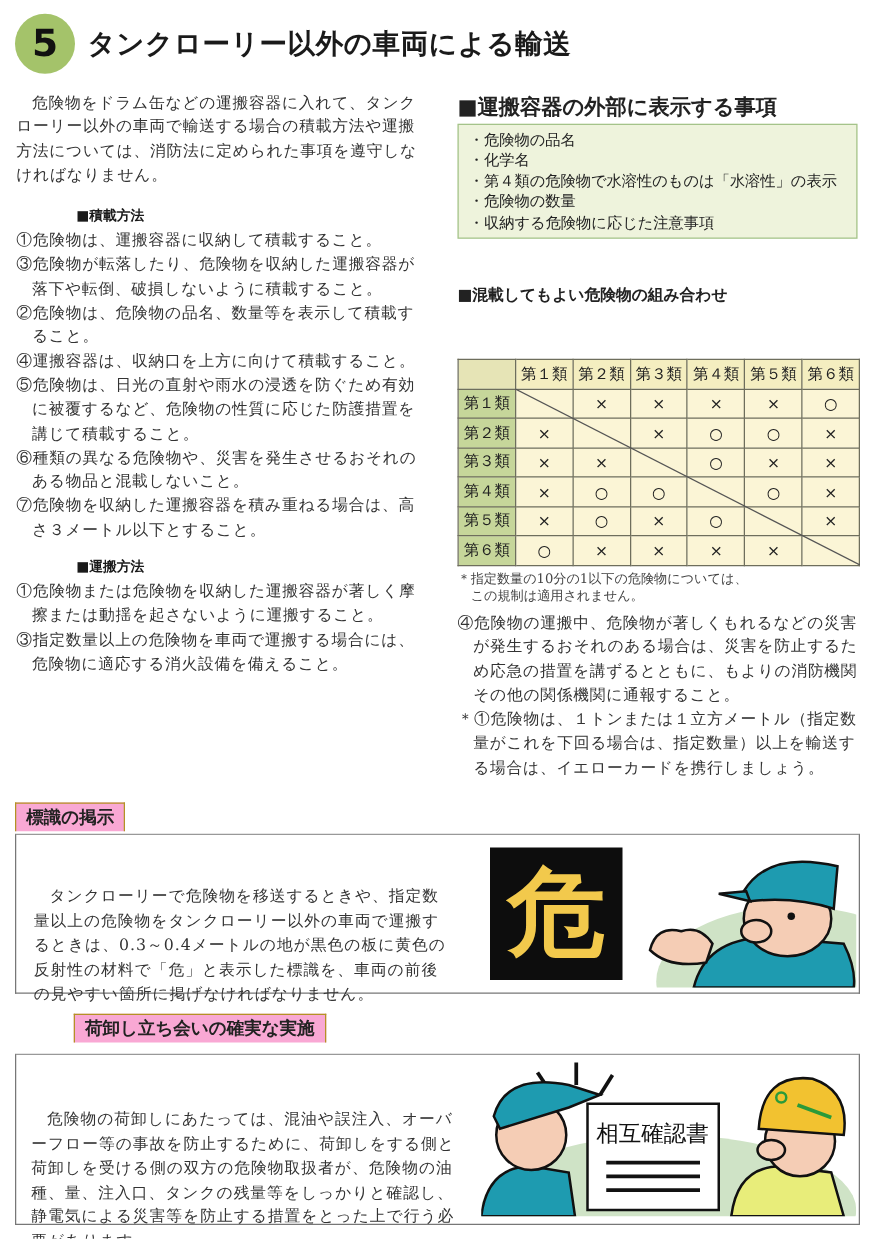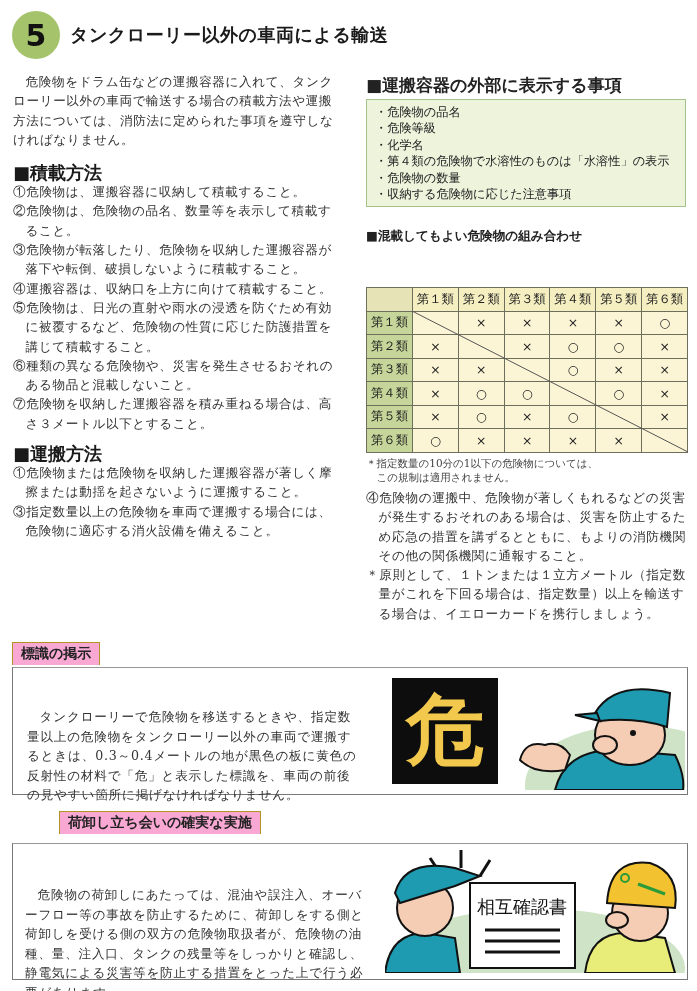--- a/index.html
+++ b/index.html
@@ -2,27 +2,27 @@
 <html><head>
 <meta charset="utf-8">
 <style>
   * { box-sizing: border-box; margin: 0; padding: 0; }
   html, body { width: 697px; height: 991px; background: #ffffff; overflow: hidden; }
   body { position: relative; font-family: "DejaVu Serif", serif; color: #2a2a2a; }
 
   
   .hdr { position: absolute; left: 12px; top: 10px; height: 50px; display: flex; align-items: center; }
   .hdr-num { width: 48px; height: 48px; border-radius: 50%; background: #a4c36a; color: #111; font-family: "DejaVu Sans", sans-serif; font-weight: bold; font-size: 30px; display: flex; align-items: center; justify-content: center; }
-  .hdr-title { margin-left: 10px; font-family: "DejaVu Sans", sans-serif; font-weight: bold; font-size: 18px; color: #1a1a1a; letter-spacing: 0.5px; }
+  .hdr-title { margin-left: 10px; font-family: "DejaVu Sans", sans-serif; font-weight: bold; font-size: 22px; color: #1a1a1a; letter-spacing: 0.5px; }
 
   
   .txt { font-size: 12.6px; line-height: 19.3px; color: #333; letter-spacing: 0.6px; }
   .indent1 { text-indent: 1em; }
   .item { padding-left: 1em; text-indent: -1em; }
-  .sec-h { font-family: "DejaVu Sans", sans-serif; font-weight: bold; font-size: 18px; color: #1a1a1a; line-height: 19px; }
+  .sec-h { font-family: "DejaVu Sans", sans-serif; font-weight: bold; font-size: 11px; color: #1a1a1a; line-height: 19px; margin-left: 48px; }
 
   .col-left { position: absolute; left: 13px; width: 330px; }
   .col-right { position: absolute; left: 366px; width: 322px; }
 
   
   .disp-h { font-family: "DejaVu Sans", sans-serif; font-size: 17px; color: #222; font-weight: bold; }
   .disp-box { margin-top: 2px; border: 1.5px solid #a4c38a; background: #eef3dc; padding: 4px 0 4px 8px; width: 320px; }
   .disp-box div { font-family: "DejaVu Sans", sans-serif; font-size: 12.2px; line-height: 16.4px; color: #222; }
   .disp-box .b { padding-left: 1em; text-indent: -1em; }
 
@@ -51,42 +51,41 @@
   <div class="hdr-title">タンクローリー以外の車両による輸送</div>
 </div>
 
 <div class="col-left" style="top:72px;">
   <p class="txt indent1">危険物をドラム缶などの運搬容器に入れて、タンクローリー以外の車両で輸送する場合の積載方法や運搬方法については、消防法に定められた事項を遵守しなければなりません。</p>
 
   <div style="height:14px"></div>
   <div class="sec-h">■積載方法</div>
   <div>
     <p class="txt item">①危険物は、運搬容器に収納して積載すること。</p>
+    <p class="txt item">③危険物が転落したり、危険物を収納した運搬容器が落下や転倒、破損しないように積載すること。</p>
     <p class="txt item">②危険物は、危険物の品名、数量等を表示して積載すること。</p>
-    <p class="txt item">③危険物が転落したり、危険物を収納した運搬容器が落下や転倒、破損しないように積載すること。</p>
     <p class="txt item">④運搬容器は、収納口を上方に向けて積載すること。</p>
     <p class="txt item">⑤危険物は、日光の直射や雨水の浸透を防ぐため有効に被覆するなど、危険物の性質に応じた防護措置を講じて積載すること。</p>
     <p class="txt item">⑥種類の異なる危険物や、災害を発生させるおそれのある物品と混載しないこと。</p>
     <p class="txt item">⑦危険物を収納した運搬容器を積み重ねる場合は、高さ３メートル以下とすること。</p>
   </div>
 </div>
 
 <div class="col-left" style="top:444px;">
   <div class="sec-h">■運搬方法</div>
   <div>
     <p class="txt item">①危険物または危険物を収納した運搬容器が著しく摩擦または動揺を起さないように運搬すること。</p>
     <p class="txt item">③指定数量以上の危険物を車両で運搬する場合には、危険物に適応する消火設備を備えること。</p>
   </div>
 </div>
 
 <div class="col-right" style="top:74px;">
   <div class="disp-h">■運搬容器の外部に表示する事項</div>
   <div class="disp-box">
     <div class="b">・危険物の品名</div>
-    <div class="b">・危険等級</div>
     <div class="b">・化学名</div>
     <div class="b">・第４類の危険物で水溶性のものは「水溶性」の表示</div>
     <div class="b">・危険物の数量</div>
     <div class="b">・収納する危険物に応じた注意事項</div>
   </div>
 </div>
 
 <div class="col-right" style="top:228px;">
   <div class="tbl-h">■混載してもよい危険物の組み合わせ</div>
   <div style="position:relative;margin-top:42px;">
@@ -162,21 +161,21 @@
     </svg>
   </div>
   <div class="note">
     <div>＊指定数量の10分の1以下の危険物については、</div>
     <div>　この規制は適用されません。</div>
   </div>
 </div>
 
 <div class="col-right" style="top:488px;">
   <p class="txt item">④危険物の運搬中、危険物が著しくもれるなどの災害が発生するおそれのある場合は、災害を防止するため応急の措置を講ずるとともに、もよりの消防機関その他の関係機関に通報すること。</p>
-  <p class="txt item">＊原則として、１トンまたは１立方メートル（指定数量がこれを下回る場合は、指定数量）以上を輸送する場合は、イエローカードを携行しましょう。</p>
+  <p class="txt item">＊①危険物は、１トンまたは１立方メートル（指定数量がこれを下回る場合は、指定数量）以上を輸送する場合は、イエローカードを携行しましょう。</p>
 </div>
 
 <div class="sec-box" style="top:667px; height:128px;"></div>
 <div class="sec-tag" style="top:642px;">標識の掲示</div>
 <div class="sec-text" style="left:27px; top:675px; width:333px; text-indent:1em;">タンクローリーで危険物を移送するときや、指定数量以上の危険物をタンクローリー以外の車両で運搬するときは、0.3～0.4メートルの地が黒色の板に黄色の反射性の材料で「危」と表示した標識を、車両の前後の見やすい箇所に掲げなければなりません。</div>
 <div class="kiken">
     <span>危</span>
   </div>
 <svg style="position:absolute; left:505px; top:675px;" width="180" height="115" viewBox="0 0 180 115">
   <ellipse cx="130" cy="110" rx="110" ry="60" fill="#cfe3c6"></ellipse>

